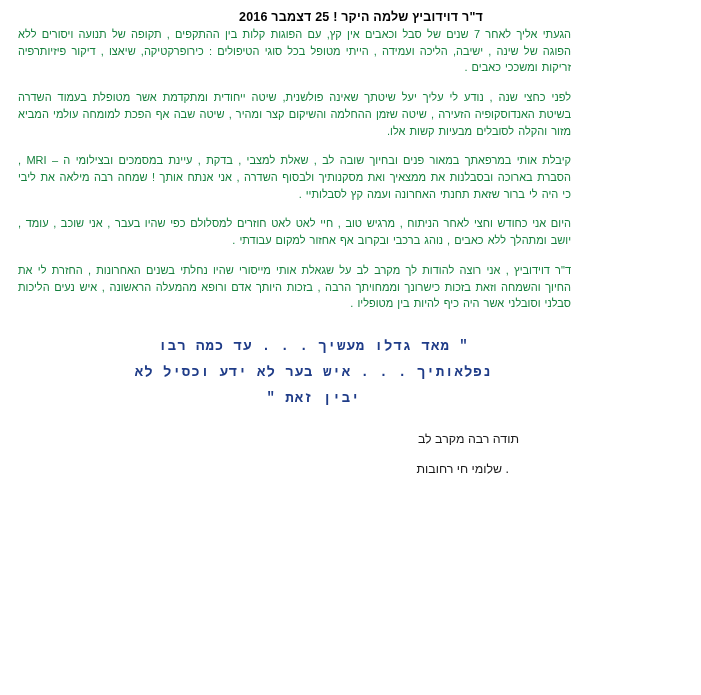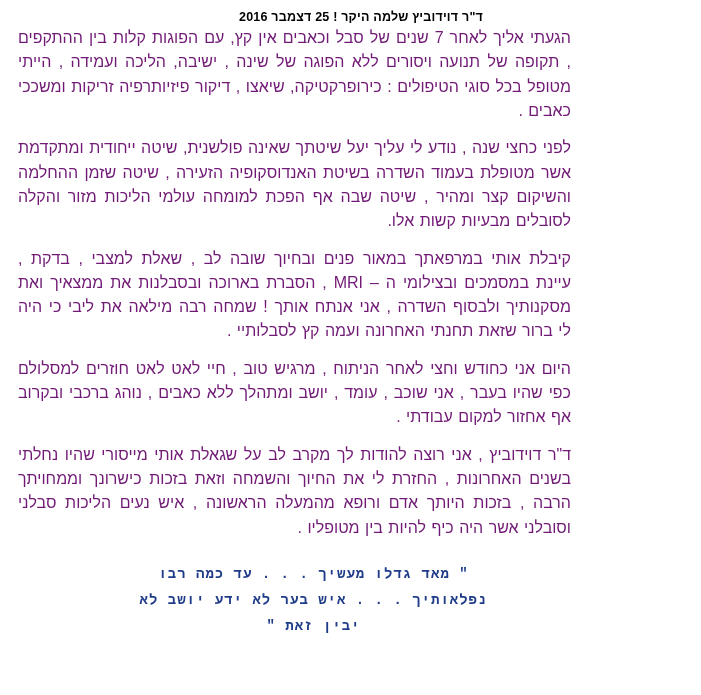--- a/index.html
+++ b/index.html
@@ -30,23 +30,23 @@
     font-weight: bold;
     color: #000;
     margin: 0 0 2px 0;
     padding-right: 196px;
     letter-spacing: 0.2px;
   }
   .body-block {
     direction: rtl;
     text-align: justify;
     text-align-last: right;
-    font-size: 16px;
+    font-size: 11px;
     line-height: 1.52;
-    color: #701a75;
+    color: #15803d;
     margin: 0 0 13px 0;
     padding-right: 108px;
     padding-left: 10px;
     word-spacing: 1px;
   }
   .body-block.short {
     padding-right: 140px;
   }
   .quote-block {
     direction: rtl;
@@ -85,28 +85,32 @@
 <body>
 
 <div class="page">
 
   <div class="doc-date">ד"ר דוידוביץ שלמה היקר !              25 דצמבר 2016</div>
 
   <p class="body-block">הגעתי אליך לאחר 7 שנים של סבל וכאבים אין קץ, עם הפוגות קלות בין ההתקפים , תקופה של תנועה ויסורים ללא הפוגה של שינה , ישיבה, הליכה ועמידה , הייתי מטופל בכל סוגי הטיפולים : כירופרקטיקה, שיאצו , דיקור פיזיותרפיה זריקות ומשככי כאבים .</p>
 
 
 
-  <p class="body-block">לפני כחצי שנה , נודע לי עליך יעל שיטתך שאינה פולשנית, שיטה ייחודית ומתקדמת אשר מטופלת בעמוד השדרה בשיטת האנדוסקופיה הזעירה , שיטה שזמן ההחלמה והשיקום קצר ומהיר , שיטה שבה אף הפכת למומחה עולמי הליכות מזור והקלה לסובלים מבעיות קשות אלו.</p>
+  <p class="body-block">לפני כחצי שנה , נודע לי עליך יעל שיטתך שאינה פולשנית, שיטה ייחודית ומתקדמת אשר מטופלת בעמוד השדרה בשיטת האנדוסקופיה הזעירה , שיטה שזמן ההחלמה והשיקום קצר ומהיר , שיטה שבה אף הפכת למומחה עולמי המביא מזור והקלה לסובלים מבעיות קשות אלו.</p>
 
   <p class="body-block">קיבלת אותי במרפאתך במאור פנים ובחיוך שובה לב , שאלת למצבי , בדקת , עיינת במסמכים ובצילומי ה – MRI , הסברת בארוכה ובסבלנות את ממצאיך ואת מסקנותיך ולבסוף השדרה , אני אנתח אותך ! שמחה רבה מילאה את ליבי כי היה לי ברור שזאת תחנתי האחרונה ועמה קץ לסבלותיי .</p>
 
   <p class="body-block">היום אני כחודש וחצי לאחר הניתוח , מרגיש טוב , חיי לאט לאט חוזרים למסלולם כפי שהיו בעבר , אני שוכב , עומד , יושב ומתהלך ללא כאבים , נוהג ברכבי ובקרוב אף אחזור למקום עבודתי .</p>
 
   <p class="body-block">ד"ר דוידוביץ , אני רוצה להודות לך מקרב לב על שגאלת אותי מייסורי שהיו נחלתי בשנים האחרונות , החזרת לי את החיוך והשמחה וזאת בזכות כישרונך וממחויתך הרבה , בזכות היותך אדם ורופא מהמעלה הראשונה , איש נעים הליכות סבלני וסובלני אשר היה כיף להיות בין מטופליו .</p>
 
   <div class="quote-block">
     <span class="quote-line">" מאד גדלו מעשיך . . . עד כמה רבו</span>
-    <span class="quote-line">נפלאותיך . . . איש בער לא ידע יושב לא</span>
+    <span class="quote-line">נפלאותיך . . . איש בער לא ידע וכסיל לא</span>
     <span class="quote-line">יבין זאת "</span>
   </div>
 
+  <div class="closing">
+    <span class="closing-line">תודה רבה מקרב לב</span>
+    <span class="closing-line last">. שלומי חי רחובות</span>
+  </div>
 
 </div>
 
 </body></html>

